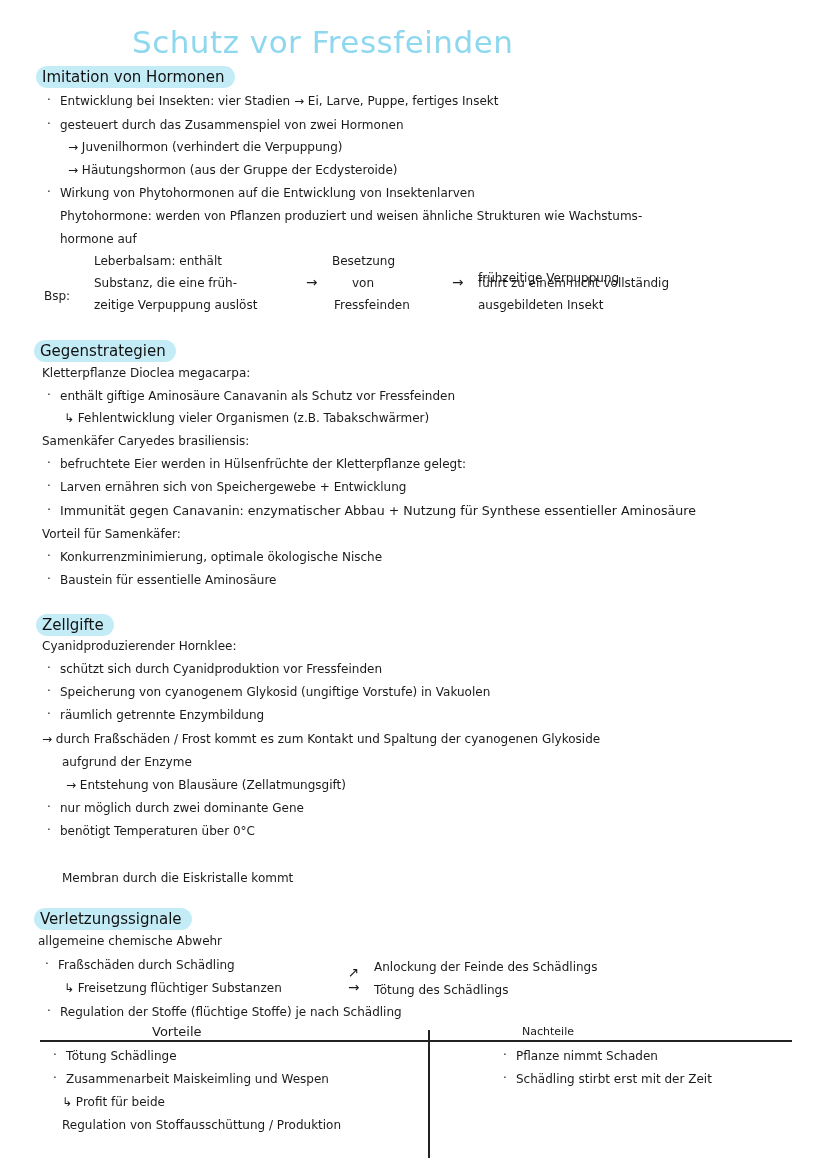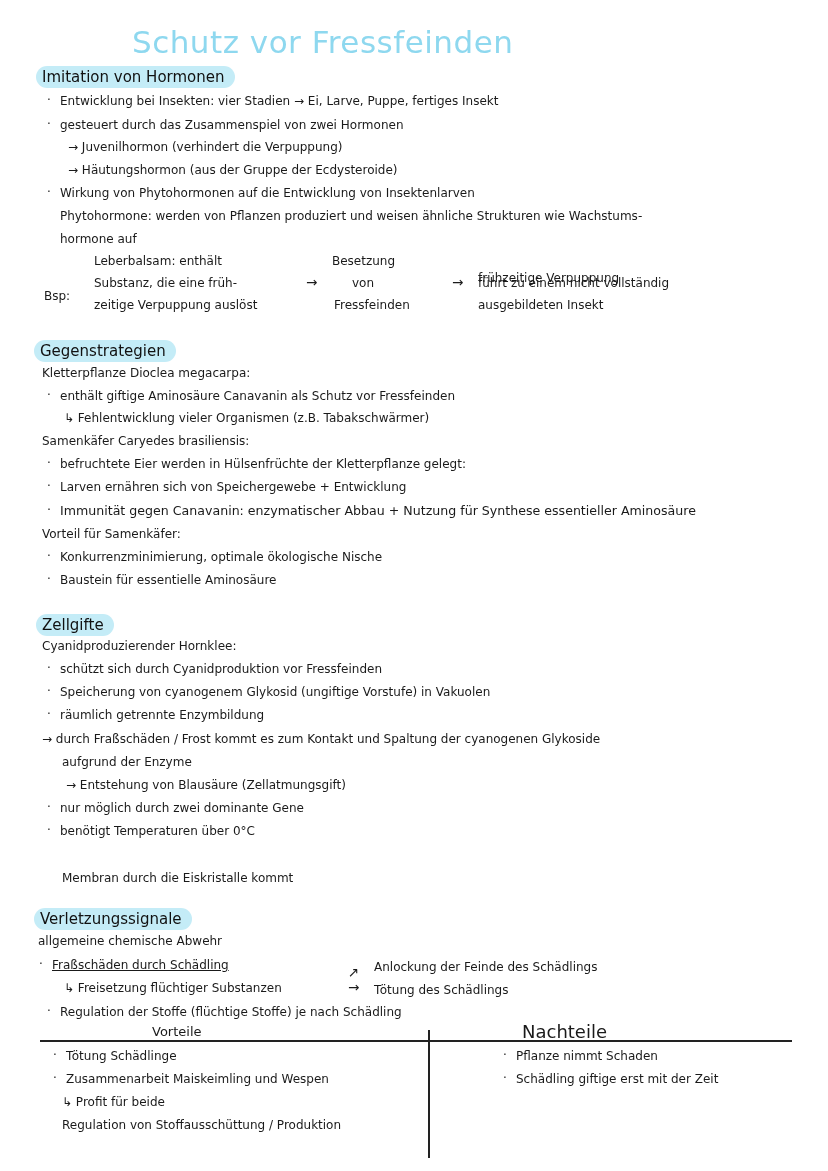--- a/index.html
+++ b/index.html
@@ -63,33 +63,33 @@
   <div class="ln bul" style="left:60px;top:706px;">räumlich getrennte Enzymbildung</div>
   <div class="ln" style="left:42px;top:730px;">→ durch Fraßschäden / Frost kommt es zum Kontakt und Spaltung der cyanogenen Glykoside</div>
   <div class="ln" style="left:62px;top:753px;">aufgrund der Enzyme</div>
   <div class="ln" style="left:66px;top:776px;">→ Entstehung von Blausäure (Zellatmungsgift)</div>
   <div class="ln bul" style="left:60px;top:799px;">nur möglich durch zwei dominante Gene</div>
   <div class="ln bul" style="left:60px;top:822px;">benötigt Temperaturen über 0°C</div>
   <div class="ln" style="left:62px;top:869px;">Membran durch die Eiskristalle kommt</div>
 
   <div class="hl" style="left:34px;top:908px;">Verletzungssignale</div>
   <div class="ln" style="left:38px;top:932px;">allgemeine chemische Abwehr</div>
-  <div class="ln bul" style="left:52px;top:956px;text-decoration:underline;">Fraßschäden durch Schädling</div>
+  <div class="ln bul" style="left:58px;top:956px;">Fraßschäden durch Schädling</div>
   <div class="ln" style="left:64px;top:979px;">↳ Freisetzung flüchtiger Substanzen</div>
   <div class="arr" style="left:348px;top:964px;">↗</div>
   <div class="arr" style="left:348px;top:979px;">→</div>
   <div class="ln" style="left:374px;top:958px;">Anlockung der Feinde des Schädlings</div>
   <div class="ln" style="left:374px;top:981px;">Tötung des Schädlings</div>
   <div class="ln bul" style="left:60px;top:1003px;">Regulation der Stoffe (flüchtige Stoffe) je nach Schädling</div>
 
   <div class="ln" style="left:152px;top:1023px;font-size:13px;">Vorteile</div>
-  <div class="ln" style="left:522px;top:1023px;font-size:18px;">Nachteile</div>
+  <div class="ln" style="left:522px;top:1023px;font-size:11px;">Nachteile</div>
   <div class="hr"></div>
   <div class="vr"></div>
 
   <div class="ln bul" style="left:66px;top:1047px;">Tötung Schädlinge</div>
   <div class="ln bul" style="left:66px;top:1070px;">Zusammenarbeit Maiskeimling und Wespen</div>
   <div class="ln" style="left:62px;top:1093px;">↳ Profit für beide</div>
   <div class="ln" style="left:62px;top:1116px;">Regulation von Stoffausschüttung / Produktion</div>
 
   <div class="ln bul" style="left:516px;top:1047px;">Pflanze nimmt Schaden</div>
-  <div class="ln bul" style="left:516px;top:1070px;">Schädling giftige erst mit der Zeit</div>
+  <div class="ln bul" style="left:516px;top:1070px;">Schädling stirbt erst mit der Zeit</div>
 </div>
 
 </body></html>

